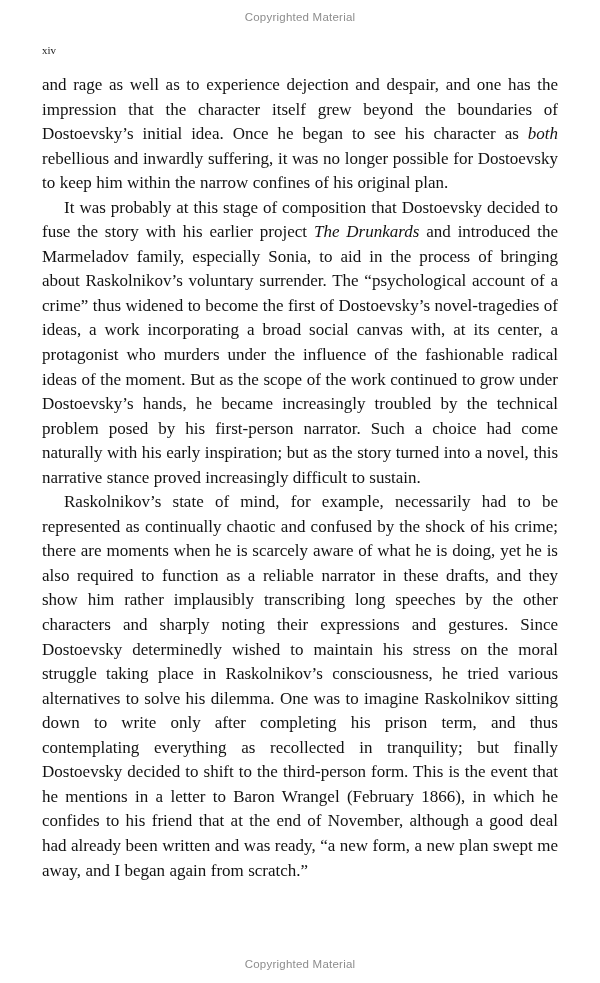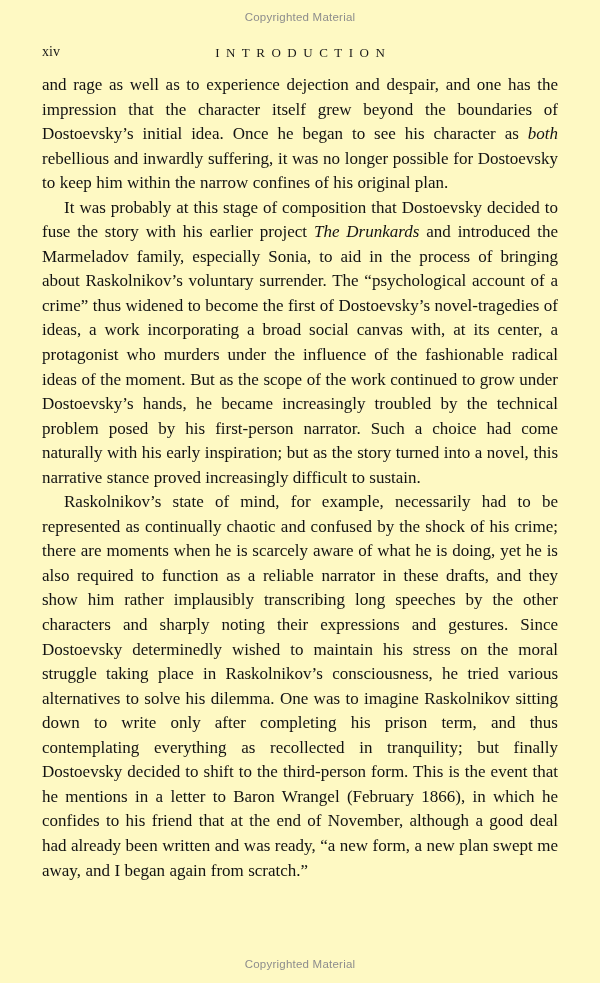--- a/index.html
+++ b/index.html
@@ -5,21 +5,21 @@
   html, body {
     margin: 0;
     padding: 0;
     background: #e9e9e9;
   }
   .page {
     position: relative;
     width: 600px;
     height: 983px;
     margin: 0 auto;
-    background: #fef9c3;
+    background: #ffffff;
     color: #121212;
     font-family: "Liberation Serif", "DejaVu Serif", serif;
     overflow: hidden;
     box-sizing: border-box;
   }
   .copyright {
     position: absolute;
     left: 0;
     width: 100%;
     text-align: center;
@@ -35,21 +35,21 @@
     position: absolute;
     top: 44px;
     left: 42px;
     right: 42px;
     height: 20px;
   }
   .page-number {
     position: absolute;
     left: 0;
     top: 0;
-    font-size: 14px;
+    font-size: 11px;
     color: #1a1a1a;
   }
   .running-title {
     position: absolute;
     left: 0;
     right: 0;
     top: 1px;
     text-align: center;
     font-size: 13px;
     letter-spacing: 0.5em;
@@ -75,21 +75,20 @@
 </style>
 </head>
 <body>
 
 <div class="page">
 
   <div class="copyright top">Copyrighted Material</div>
 
   <div class="page-header">
     <span class="page-number">xiv</span>
-    <span class="running-title">INTRODUCTION</span>
   </div>
 
   <div class="body-text">
 
   <p class="para"><span>and rage as well as to experience dejection and despair, and one has the impression that the character itself grew beyond the boundaries of Dostoevsky’s initial idea. Once he began to see his character as </span><i>both</i><span> rebellious and inwardly suffering, it was no longer possible for Dostoevsky to keep him within the narrow confines of his original plan.</span></p>
       <p class="para indent"><span>It was probably at this stage of composition that Dostoevsky decided to fuse the story with his earlier project </span><i>The Drunkards</i><span> and introduced the Marmeladov family, especially Sonia, to aid in the process of bringing about Raskolnikov’s voluntary surrender. The “psychological account of a crime” thus widened to become the first of Dostoevsky’s novel-tragedies of ideas, a work incorporating a broad social canvas with, at its center, a protagonist who murders under the influence of the fashionable radical ideas of the moment. But as the scope of the work continued to grow under Dostoevsky’s hands, he became increasingly troubled by the technical problem posed by his first-person narrator. Such a choice had come naturally with his early inspiration; but as the story turned into a novel, this narrative stance proved increasingly difficult to sustain.</span></p>
       <p class="para indent"><span>Raskolnikov’s state of mind, for example, necessarily had to be represented as continually chaotic and confused by the shock of his crime; there are moments when he is scarcely aware of what he is doing, yet he is also required to function as a reliable narrator in these drafts, and they show him rather implausibly transcribing long speeches by the other characters and sharply noting their expressions and gestures. Since Dostoevsky determinedly wished to maintain his stress on the moral struggle taking place in Raskolnikov’s consciousness, he tried various alternatives to solve his dilemma. One was to imagine Raskolnikov sitting down to write only after completing his prison term, and thus contemplating everything as recollected in tranquility; but finally Dostoevsky decided to shift to the third-person form. This is the event that he mentions in a letter to Baron Wrangel (February 1866), in which he confides to his friend that at the end of November, although a good deal had already been written and was ready, “a new form, a new plan swept me away, and I began again from scratch.”</span></p>
     </div>
 
   <div class="copyright bottom">Copyrighted Material</div>

